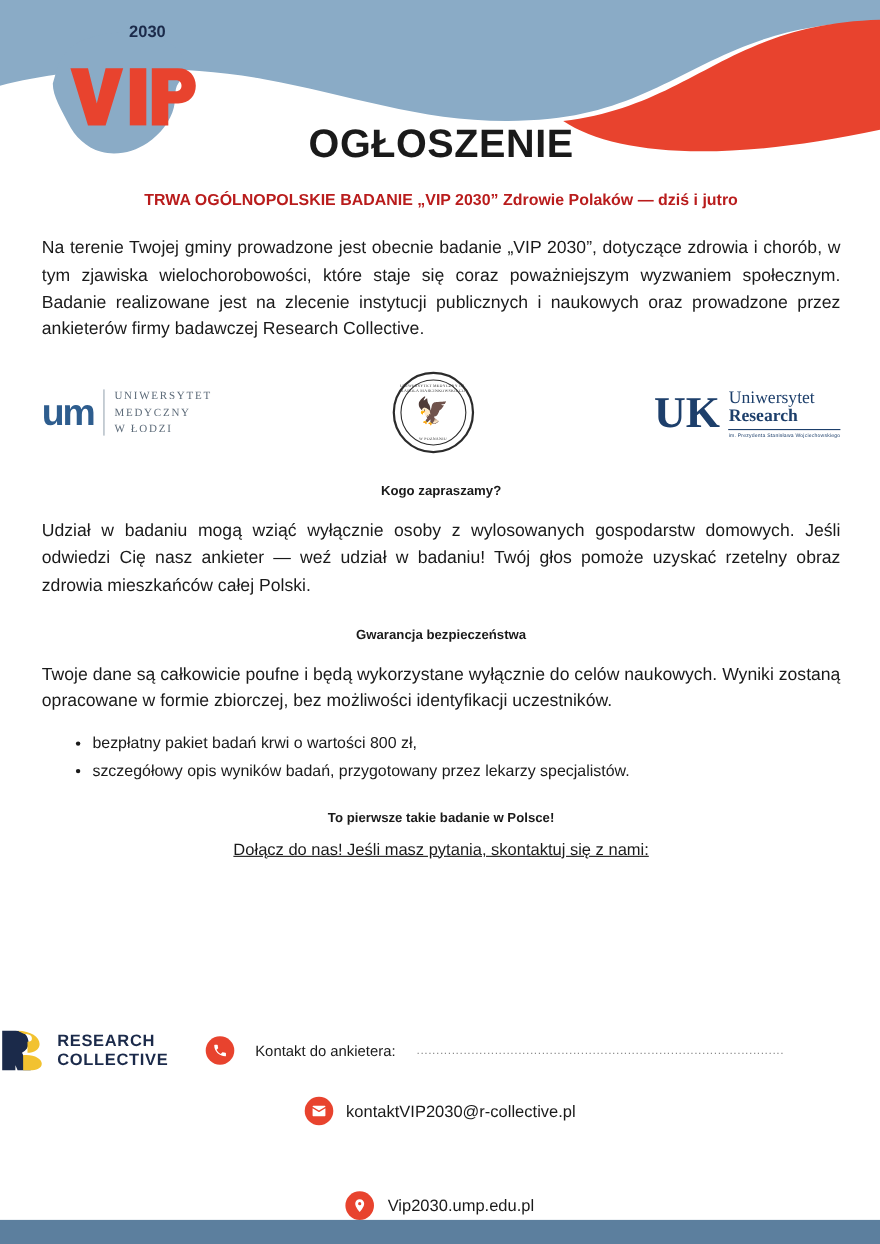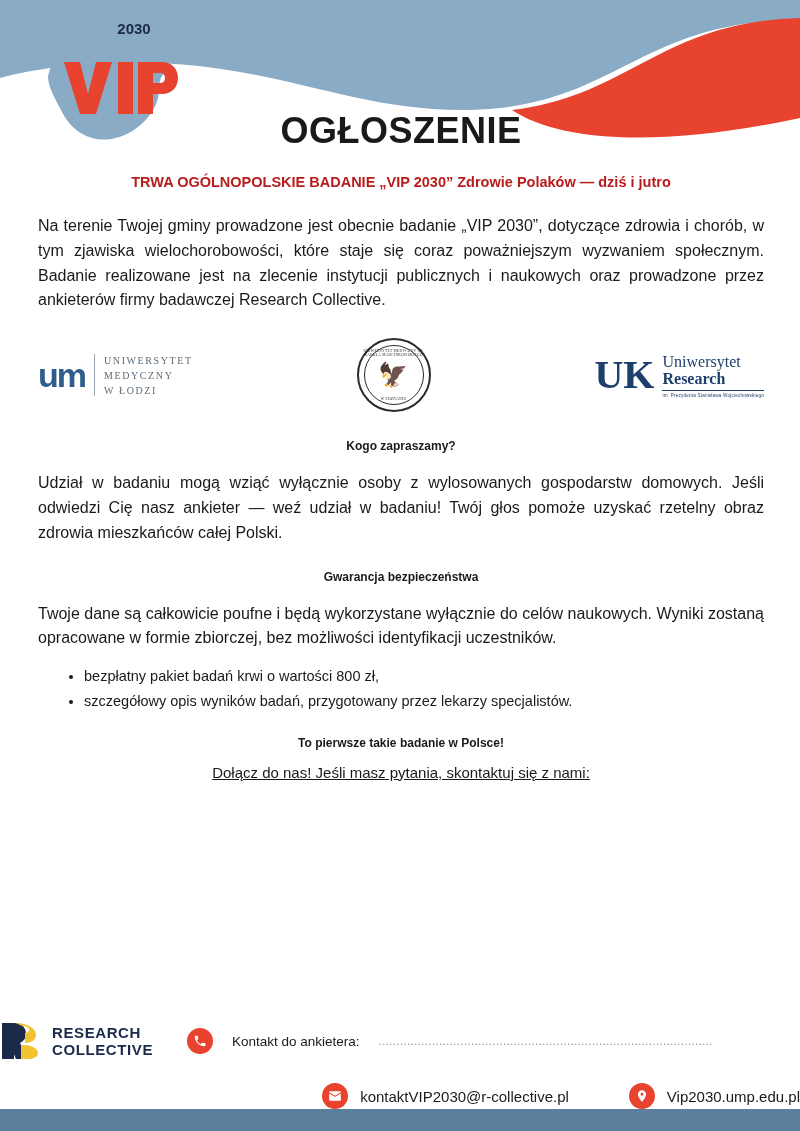--- a/index.html
+++ b/index.html
@@ -273,22 +273,23 @@
   }
   .dots {
     color: #8a8a8a;
     letter-spacing: 0.5px;
     font-size: 11px;
   }
 
   .footer-row-2 {
     display: flex;
     align-items: center;
-    justify-content: flex-end;
+    justify-content: center;
     gap: 60px;
+    flex-direction: column;
   }
   .footer-item {
     display: flex;
     align-items: center;
     gap: 12px;
     font-size: 15px;
     color: #1a1a1a;
   }
 
   .circle-icon {

